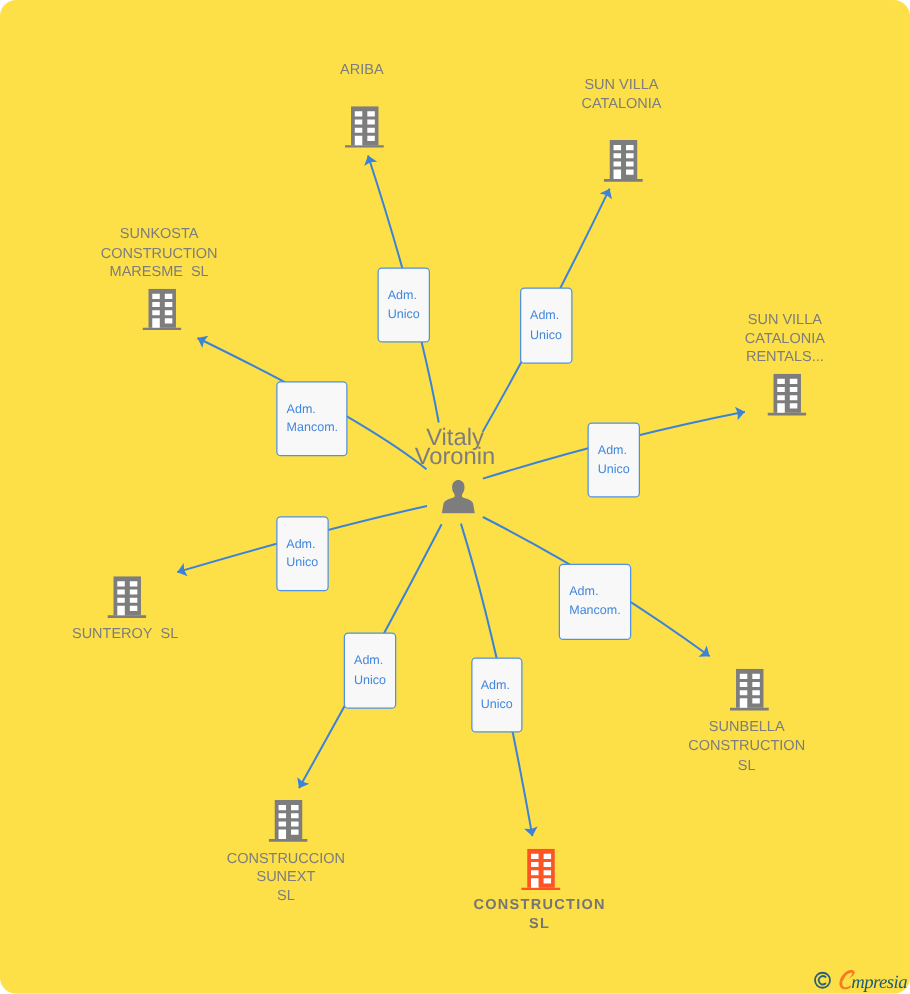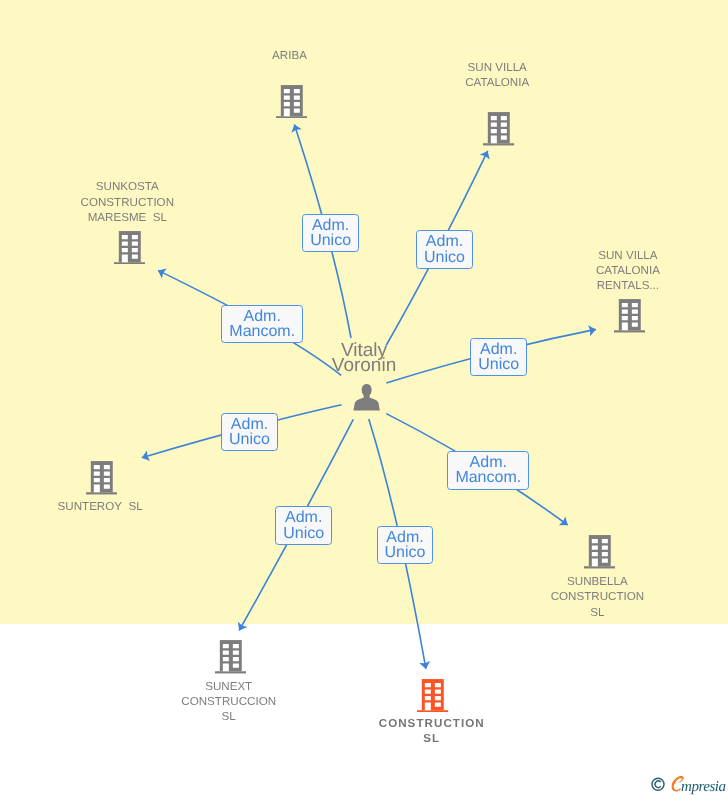--- a/index.html
+++ b/index.html
@@ -1,28 +1,28 @@
 <!DOCTYPE html>
 <html><head>
 <meta charset="utf-8">
 <title>Vitaly Voronin - company relations graph</title>
 <style>
   html,body{margin:0;padding:0;background:#ffffff;}
   body{width:728px;height:795px;font-family:"Liberation Sans",sans-serif;overflow:hidden;
        -webkit-font-smoothing:antialiased;text-rendering:geometricPrecision;}
-  #stage{position:relative;width:728px;height:624px;background:#fef9c3;}
+  #stage{position:relative;width:728px;height:795px;background:#fde047;border-radius:13px;}
   #edge-layer{position:absolute;left:0;top:0;}
   .node{position:absolute;}
   .node-label{position:absolute;color:#7d7d7d;font-size:11.6px;line-height:15.3px;text-align:center;
               white-space:nowrap;left:0;width:100%;}
   .node.is-highlight .node-label{font-weight:bold;letter-spacing:1.05px;text-indent:1.05px;color:#757575;}
   .node-icon{position:absolute;line-height:0;}
   .chip{position:absolute;box-sizing:border-box;border:1.6px solid #5191e3;border-radius:3.5px;
-        background:#f8f8f9;color:#4187dd;font-size:16px;line-height:15.1px;text-align:center;
-        white-space:nowrap;padding:3px 7.0px;}
+        background:#f8f8f9;color:#4187dd;font-size:10px;line-height:15.1px;
+        white-space:nowrap;padding:14px 7.0px;}
   .wm{position:absolute;left:648px;top:774px;}
 </style>
 </head>
 <body>
 
 <div id="stage">
   <svg id="edge-layer" width="728" height="795">
       <path d="M351 338 Q334.4 246.9 294.4 124.4" fill="none" stroke="#3b82d9" stroke-width="1.6"></path>
       <polygon points="294.4,124.4 291.344482461279,132.76144799484925 296.1817062270231,129.85647532025823 301.8011424826798,129.3470283960245" fill="#3b82d9"></polygon>
       <path d="M386.1 345.5 Q437 256.5 487.7 150.9" fill="none" stroke="#3b82d9" stroke-width="1.6"></path>
@@ -107,22 +107,22 @@
         <div>SL</div>
       </div>
     </div>
     <div class="node" style="left: 0px; top: 0px; width: 0px; height: 0px;">
       <div class="node-icon" style="left: 214.9px; top: 640.1px;"><svg width="31.2" height="33.5" viewBox="0 0 311 333">
           <path fill="#7d7d7d" d="M48 0h219v311H48z"></path>
           <path fill="#7d7d7d" d="M0 311h311v22H0z"></path>
           <path fill="#ffffff" d="M78 40h60v41H78zM178 40h60v41h-60zM78 105h60v41H78zM178 105h60v41h-60zM78 170h60v41H78zM178 170h60v41h-60zM78 235h60v76H78zM178 235h60v41h-60z"></path>
         </svg></div>
       <div class="node-label" style="left: 28.7px; width: 400px; top: 678.6px;">
+        <div>CONSTRUCCION</div>
         <div>SUNEXT</div>
-        <div>CONSTRUCCION</div>
         <div>SL</div>
       </div>
     </div>
     <div class="node is-highlight" style="left: 0px; top: 0px; width: 0px; height: 0px;">
       <div class="node-icon" style="left: 417.4px; top: 678.9px;"><svg width="31.2" height="33.5" viewBox="0 0 311 333">
           <path fill="#fc5425" d="M48 0h219v311H48z"></path>
           <path fill="#fc5425" d="M0 311h311v22H0z"></path>
           <path fill="#ffffff" d="M78 40h60v41H78zM178 40h60v41h-60zM78 105h60v41H78zM178 105h60v41h-60zM78 170h60v41H78zM178 170h60v41h-60zM78 235h60v76H78zM178 235h60v41h-60z"></path>
         </svg></div>
       <div class="node-label" style="left: 231.2px; width: 400px; top: 715.7px;">

